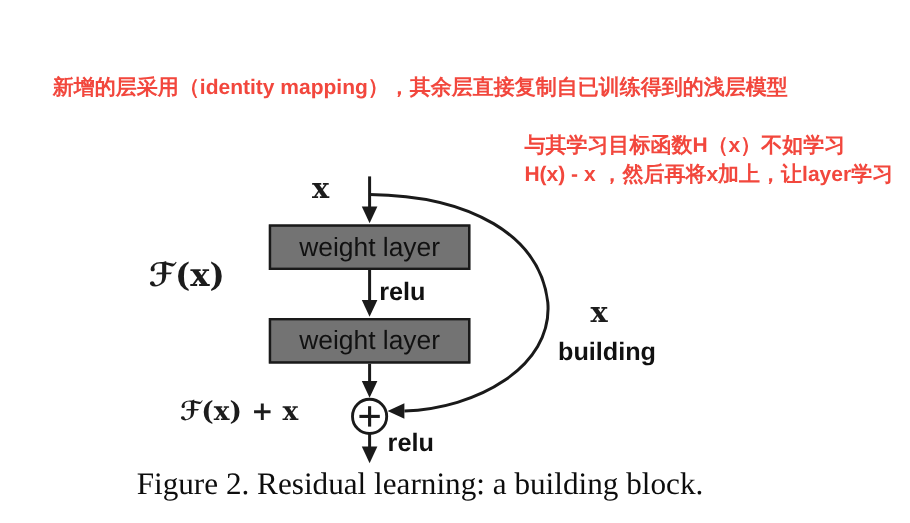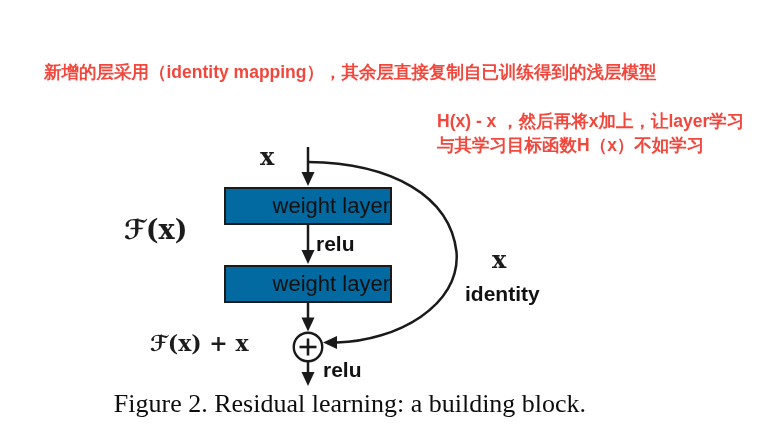--- a/index.html
+++ b/index.html
@@ -24,24 +24,24 @@
   }
   .top-note { left: 44px; top: 60px; }
   .side-note { left: 437px; top: 110px; line-height: 23.5px; }
   svg.wires { left: 0; top: 0; width: 758px; height: 436px; }
   .wl-box {
     left: 224px;
     width: 168px;
     height: 38px;
     box-sizing: border-box;
     border: 2.25px solid #1a1a1a;
-    background: #0369a1;
+    background: #737373;
     display: flex;
     align-items: center;
-    justify-content: flex-end;
+    justify-content: center;
     font-size: 22px;
     color: #111111;
   }
   .box-top { top: 187px; }
   .box-bottom { top: 265px; }
   .diag-label { font-size: 21px; color: #111111; white-space: nowrap; font-weight: bold; }
   .math {
     font-family: "DejaVu Serif", "DejaVu Sans", serif;
     font-weight: 700;
     color: #1c1c1c;
@@ -64,22 +64,22 @@
   }
 </style>
 </head>
 <body>
 
 <div class="canvas">
 
   <div class="abs note top-note">新增的层采用（identity mapping），其余层直接复制自已训练得到的浅层模型</div>
 
   <div class="abs note side-note">
+    <div>与其学习目标函数H（x）不如学习</div>
     <div>H(x) - x ，然后再将x加上，让layer学习</div>
-    <div>与其学习目标函数H（x）不如学习</div>
   </div>
 
   <svg class="abs wires" viewBox="0 0 758 436" xmlns="http://www.w3.org/2000/svg">
 
     <line x1="308" y1="147" x2="308" y2="172.5" stroke="#1a1a1a" stroke-width="2.5"></line>
     <polygon points="308,186 301.5,172 314.5,172" fill="#1a1a1a"></polygon>
 
     <path d="M 308 162 C 392 163 450 196 456.5 252 C 461 306 396 341 337 342.5" fill="none" stroke="#1a1a1a" stroke-width="2.5"></path>
     <polygon points="323,342.5 337,336 337,349" fill="#1a1a1a"></polygon>
 
@@ -109,19 +109,19 @@
   <div class="abs math math-x-top">x</div>
 
   <div class="abs diag-label relu-mid">relu</div>
 
   <div class="abs math math-f">ℱ(x)</div>
 
   <div class="abs math math-sum">ℱ(x) + x</div>
 
   <div class="abs math math-x-skip">x</div>
 
-  <div class="abs diag-label identity-lbl">identity</div>
+  <div class="abs diag-label identity-lbl">building</div>
 
   <div class="abs diag-label relu-out">relu</div>
 
   <div class="abs caption">Figure 2. Residual learning: a building block.</div>
 
 </div>
 
 </body></html>

